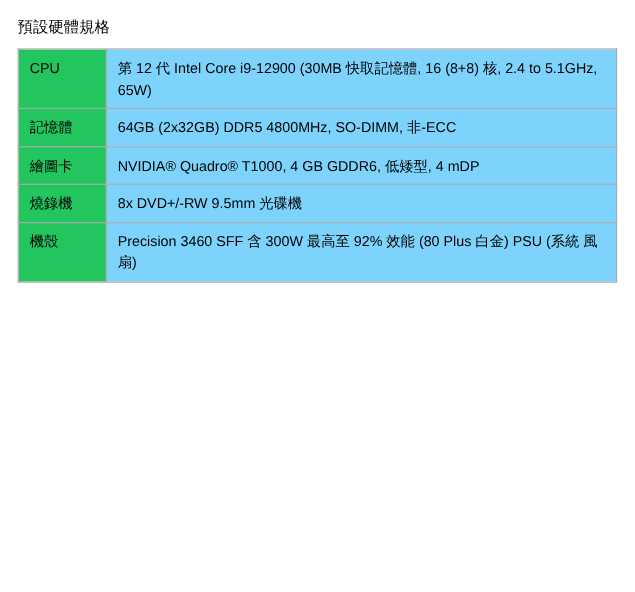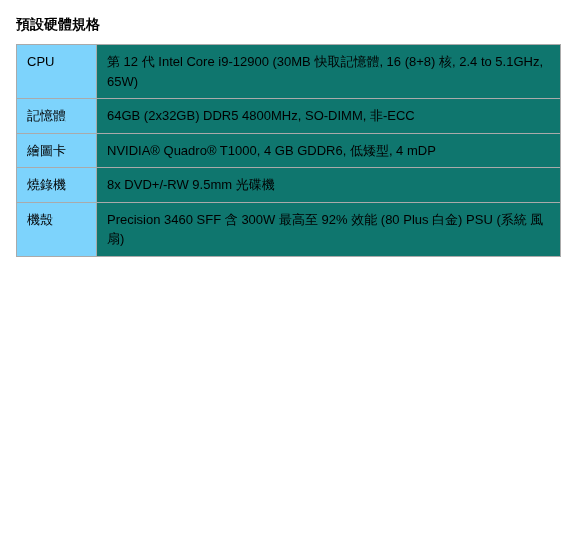--- a/index.html
+++ b/index.html
@@ -12,48 +12,48 @@
       font-family: Arial, "Microsoft JhengHei", "微軟正黑體", sans-serif;
       font-size: 13px;
       background: #ffffff;
       padding: 16px;
       width: 577px;
       min-height: 538px;
     }
 
     .page-title {
       font-size: 14px;
-      font-weight: bold;
+      font-weight: normal;
       margin-bottom: 10px;
       color: #000000;
     }
 
     .specs-table {
       width: 100%;
       border-collapse: collapse;
       border: 1px solid #aaaaaa;
     }
 
     .specs-table tr td {
       border: 1px solid #aaaaaa;
       padding: 7px 10px;
       vertical-align: top;
       line-height: 1.5;
     }
 
     .specs-table tr td:first-child {
-      background-color: #7dd3fc;
+      background-color: #22c55e;
       font-weight: normal;
       white-space: nowrap;
       width: 80px;
       color: #000000;
     }
 
     .specs-table tr td:last-child {
-      background-color: #0f766e;
+      background-color: #7dd3fc;
       color: #000000;
     }
   </style>
 </head>
 <body>
 
 <div class="page-title">預設硬體規格</div>
 
 <table class="specs-table">
   <tbody id="table-body">

